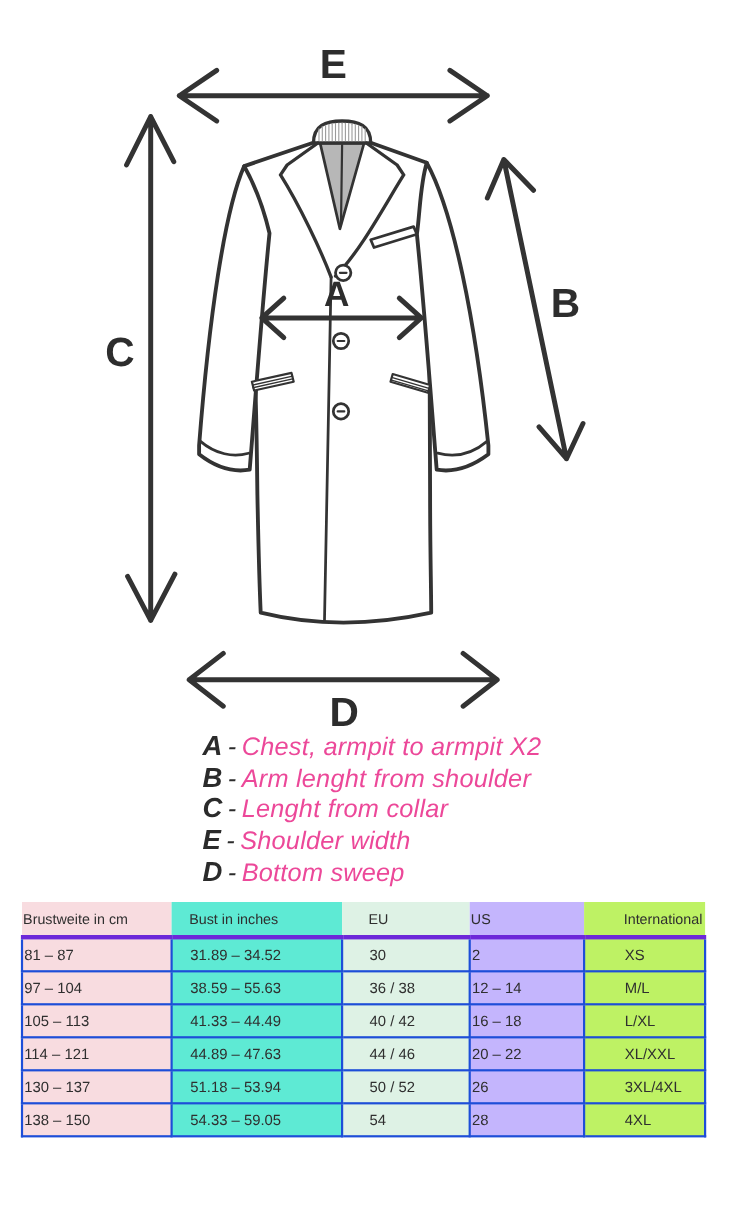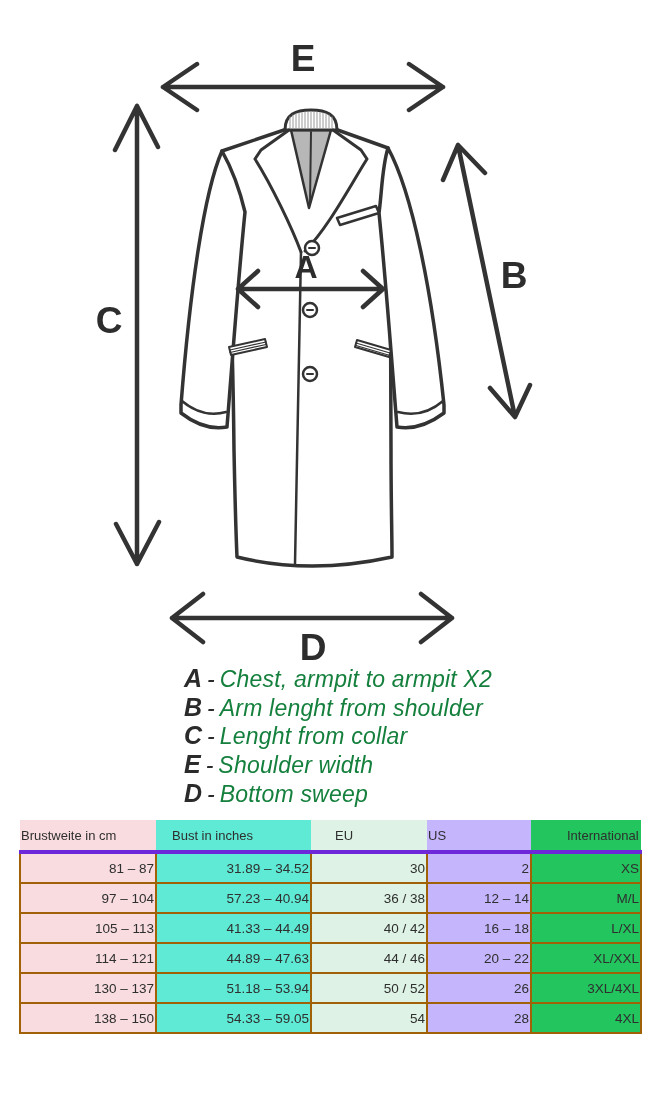--- a/index.html
+++ b/index.html
@@ -5,34 +5,34 @@
   html,body{margin:0;padding:0;background:#fff;}
   .page{position:relative;width:664px;height:1100px;background:#ffffff;overflow:hidden;
         font-family:"Liberation Sans", sans-serif;color:#2f2f2f;}
   
   .diagram-svg{position:absolute;left:0;top:0;}
   
   .legend{position:absolute;left:184px;top:664px;}
   .legend-line{height:28.7px;line-height:28.7px;white-space:nowrap;}
   .lg-l{font-weight:bold;font-style:italic;font-size:25px;color:#2b2b2b;}
   .lg-s{font-style:italic;font-size:23px;color:#2b2b2b;margin:0 5px 0 5px;}
-  .lg-t{font-style:italic;font-size:23px;color:#15803d;letter-spacing:0.2px;}
+  .lg-t{font-style:italic;font-size:23px;color:#ec4899;letter-spacing:0.2px;}
   
   .size-table{position:absolute;left:19px;top:820px;width:621px;
               border-collapse:collapse;table-layout:fixed;
               font-size:13.5px;color:#2f2f2f;}
   .size-table th{height:28px;font-weight:normal;text-align:left;vertical-align:middle;
                  border:none;border-bottom:4px solid #6d28d9;font-size:13px;}
-  .size-table td{height:26px;text-align:right;vertical-align:middle;
-                 border:2px solid #a16207;}
+  .size-table td{height:26px;text-align:left;vertical-align:middle;
+                 border:2px solid #1d4ed8;}
   .c0{background:#f8dce0;}
   .c1{background:#5eead4;padding-left:16px;}
   .c2{background:#def2e5;padding-left:24px;}
   .c3{background:#c4b5fd;}
-  .c4{background:#22c55e;padding-left:36px;}
+  .c4{background:#bef264;padding-left:36px;}
 </style>
 </head>
 <body>
 
 <div class="page">
 
   <svg class="diagram-svg" width="664" height="664" viewBox="0 0 664 664">
 
     <g stroke="#333333" fill="none" stroke-linecap="round" stroke-linejoin="round">
 
@@ -160,21 +160,21 @@
     <tbody>
       <tr>
         <td class="c0">81 – 87</td>
         <td class="c1">31.89 – 34.52</td>
         <td class="c2">30</td>
         <td class="c3">2</td>
         <td class="c4">XS</td>
       </tr>
       <tr>
         <td class="c0">97 – 104</td>
-        <td class="c1">57.23 – 40.94</td>
+        <td class="c1">38.59 – 55.63</td>
         <td class="c2">36 / 38</td>
         <td class="c3">12 – 14</td>
         <td class="c4">M/L</td>
       </tr>
       <tr>
         <td class="c0">105 – 113</td>
         <td class="c1">41.33 – 44.49</td>
         <td class="c2">40 / 42</td>
         <td class="c3">16 – 18</td>
         <td class="c4">L/XL</td>

